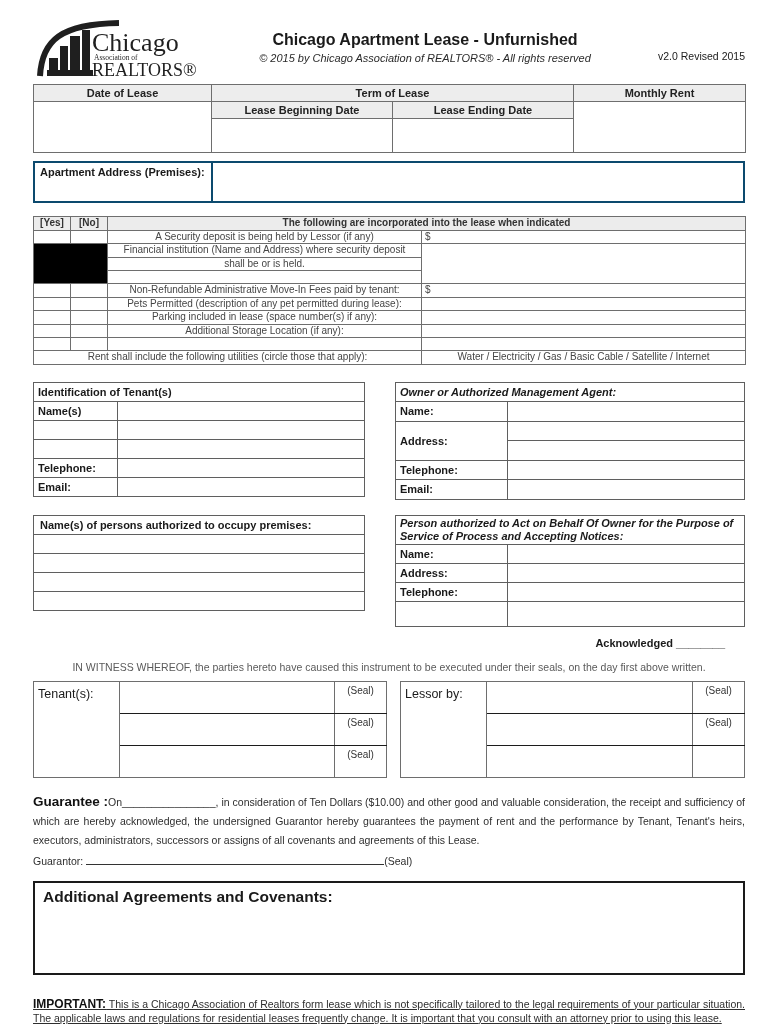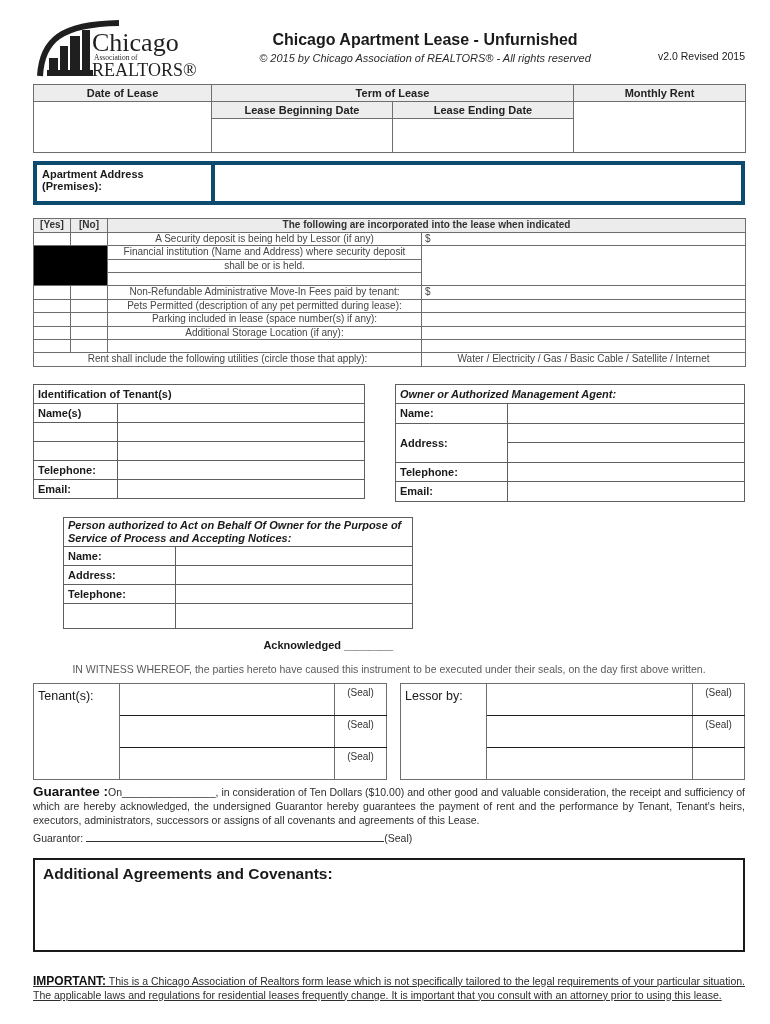--- a/index.html
+++ b/index.html
@@ -19,21 +19,21 @@
   .doc-version { width:106px; font-size:10.5px; text-align:right; padding-top:32px; }
 
   
   .lease-table td { font-size:11px; text-align:center; color:#222; }
   .lease-table .hd { font-weight:bold; background:#ededed; height:17px; }
   .lease-table .blank-sm { height:17px; }
   .lease-table .blank-lg { height:34px; }
 
   
   .addr-table { margin-top:8px; }
-  .addr-table td { border:4px solid #0c4a6e; }
+  .addr-table td { border:2px solid #0c4a6e; }
   .addr-label { width:178px; font-size:11px; font-weight:bold; vertical-align:top; padding:3px 5px; height:40px; }
 
   
   .inc-table { margin-top:13px; }
   .inc-table td { font-size:10px; line-height:12.5px; height:13px; text-align:center; color:#454545; padding:0 3px; overflow:hidden; white-space:nowrap; }
   .inc-table .hd { font-weight:bold; background:#ececec; color:#333; }
   .inc-val { text-align:left !important; }
   .redacted { background:#000; }
 
   
@@ -66,21 +66,21 @@
   .sig-table { width:354px; }
   .sig-table.right { width:345px; margin-left:13px;padding-left:8px; }
   .sig-table td { border:none; }
   .sig-table { border:1.5px solid #6e6e6e; }
   .sig-label-col { width:86px; border-right:1px solid #6e6e6e !important; font-weight:normal; font-size:12.5px; vertical-align:top; padding:5px 4px; }
   .sig-cell { height:32px; }
   .line-btm { border-bottom:1.5px solid #1c1c1c !important; }
   .seal-col { width:52px; border-left:1px solid #6e6e6e !important; font-size:10px; color:#333; vertical-align:top; text-align:center; padding-top:3px; }
 
   
-  .guarantee { margin-top:5px; font-size:10.5px; line-height:14px; text-align:justify; color:#2e2e2e; }
+  .guarantee { margin-top:14px; font-size:10.5px; line-height:19px; text-align:justify; color:#2e2e2e; }
   .g-label { font-size:13.5px; font-weight:bold; color:#111; }
   .guarantor-line { margin-top:4px; font-size:10.5px; color:#2e2e2e; }
   .g-blank { display:inline-block; width:298px; border-bottom:1px solid #333; height:11px; margin-left:3px; }
 
   
   .additional-box { margin-top:14px; border:2px solid #1a1a1a; height:94px; padding:5px 8px; }
   .additional-title { font-size:15.5px; font-weight:bold; }
 
   
   .important { margin-top:22px; font-size:10.5px; line-height:14px; text-align:justify; text-decoration:underline; color:#2e2e2e; }
@@ -276,20 +276,41 @@
         <tr>
           <td class="lbl">Email:</td>
           <td></td>
         </tr>
       </tbody>
         </table>
     </div>
   </div>
 
   <div class="two-col sec2">
+    <div class="col-left">
+      <table class="box-table occ-table">
+        <tbody>
+            <tr>
+              <td class="occ-head">Name(s) of persons authorized to occupy premises:</td>
+            </tr>
+        <tr>
+              <td></td>
+            </tr>
+        <tr>
+              <td></td>
+            </tr>
+        <tr>
+              <td></td>
+            </tr>
+        <tr>
+              <td></td>
+            </tr>
+      </tbody>
+        </table>
+    </div>
     <div class="col-right">
       <table class="box-table agent-table">
         <colgroup>
             <col class="lbl-col" style="width:112px">
             <col>
           </colgroup>
         <tbody>
             <tr>
               <td class="agent-title" colspan="2">Person authorized to Act on Behalf Of Owner for the Purpose of Service of Process and Accepting Notices:</td>
             </tr>

